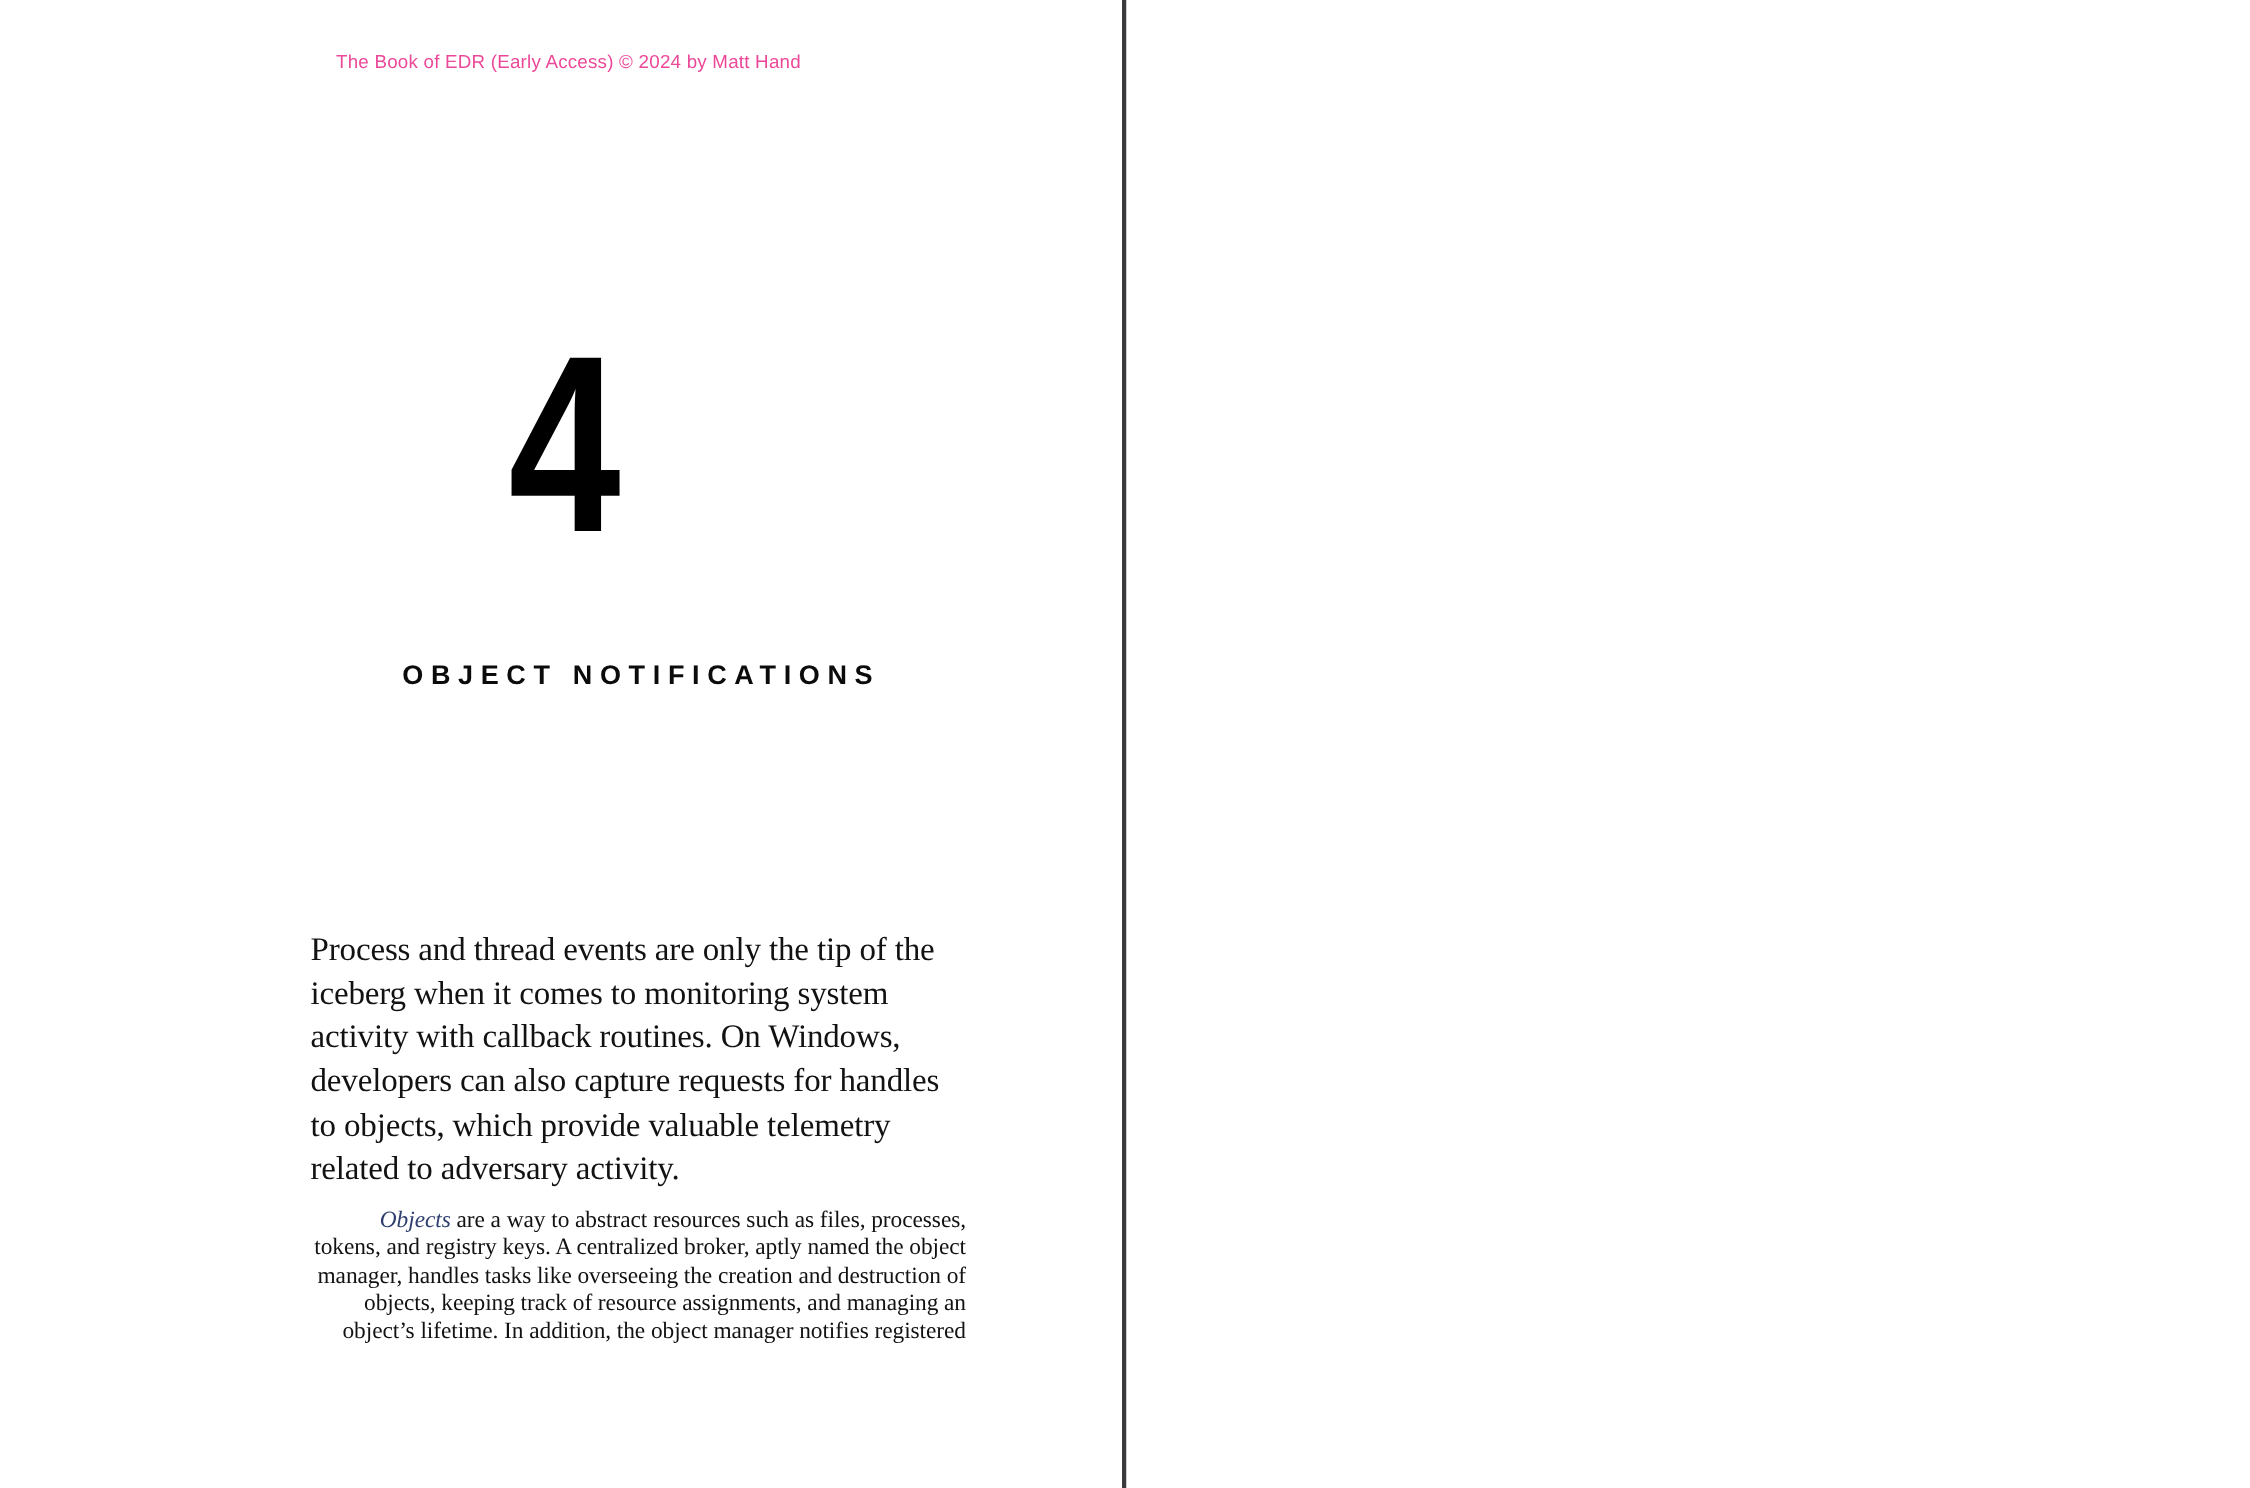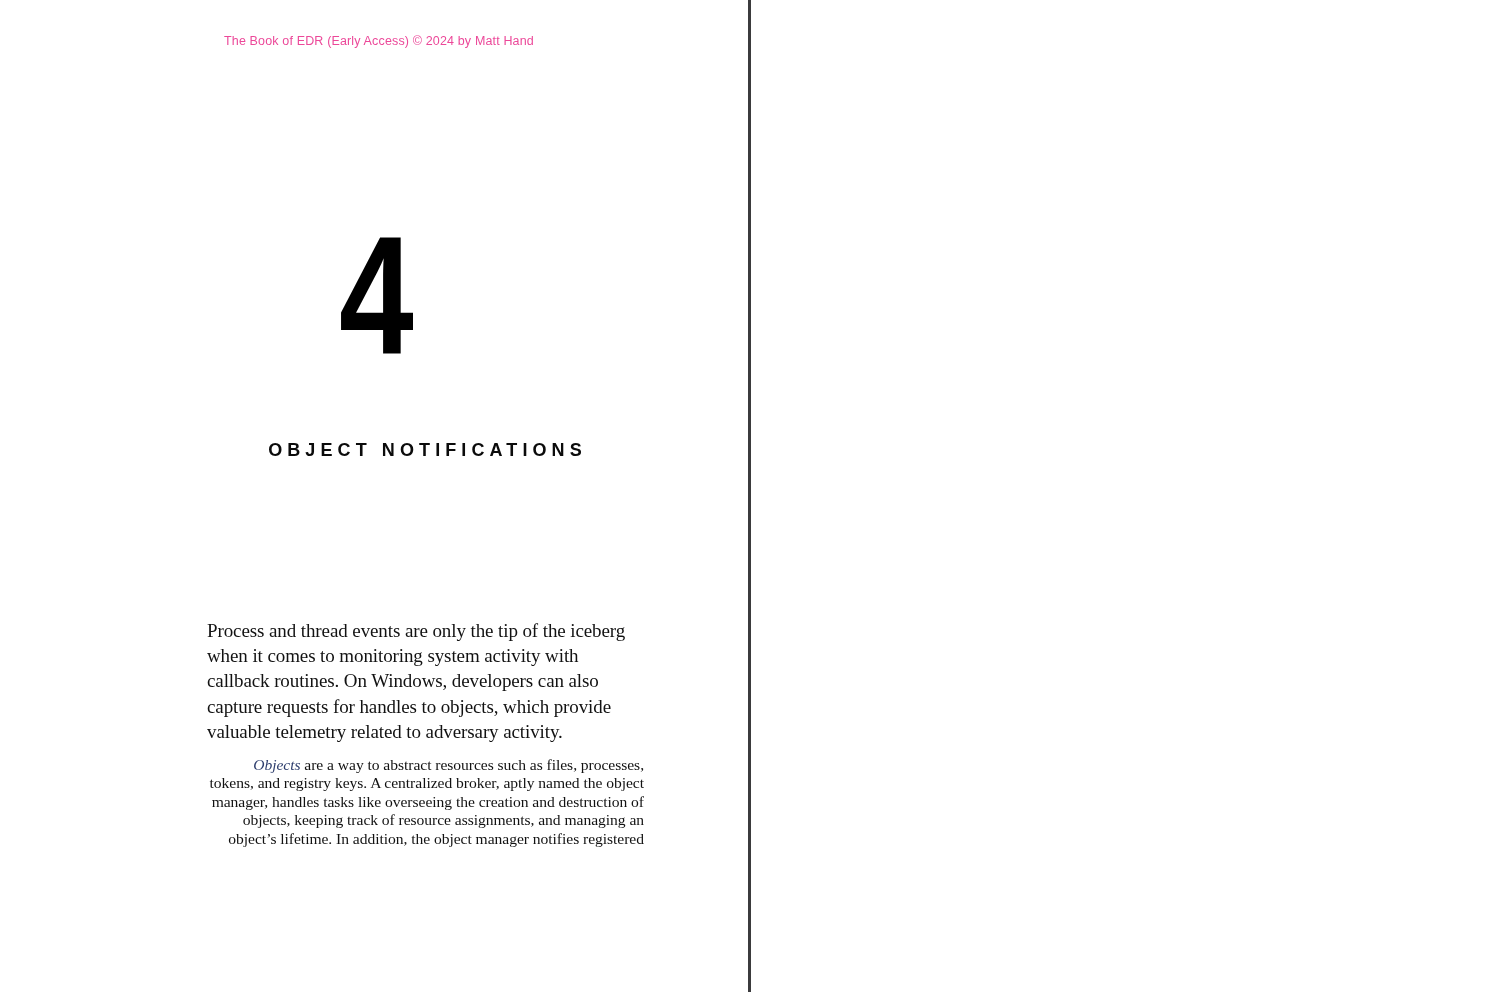--- a/index.html
+++ b/index.html
@@ -81,21 +81,21 @@
 
   
   .col-left {
     position: absolute;
     left: 207px;
     top: 618px;
     width: 437px;
   }
 
   .lead {
-    font-size: 19px;
+    font-size: 22px;
     line-height: 1.325;
     margin: 0;
     text-align: left;
     letter-spacing: -0.1px;
   }
 
   .body-para {
     font-size: 15.6px;
     line-height: 1.185;
     margin: 0;

